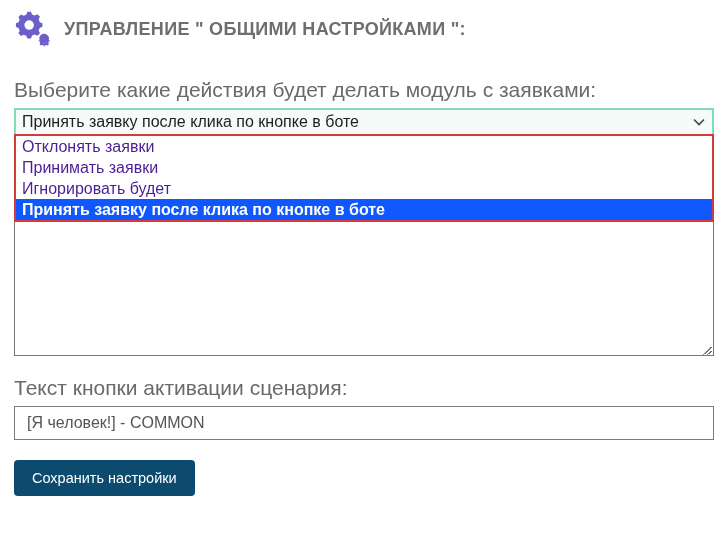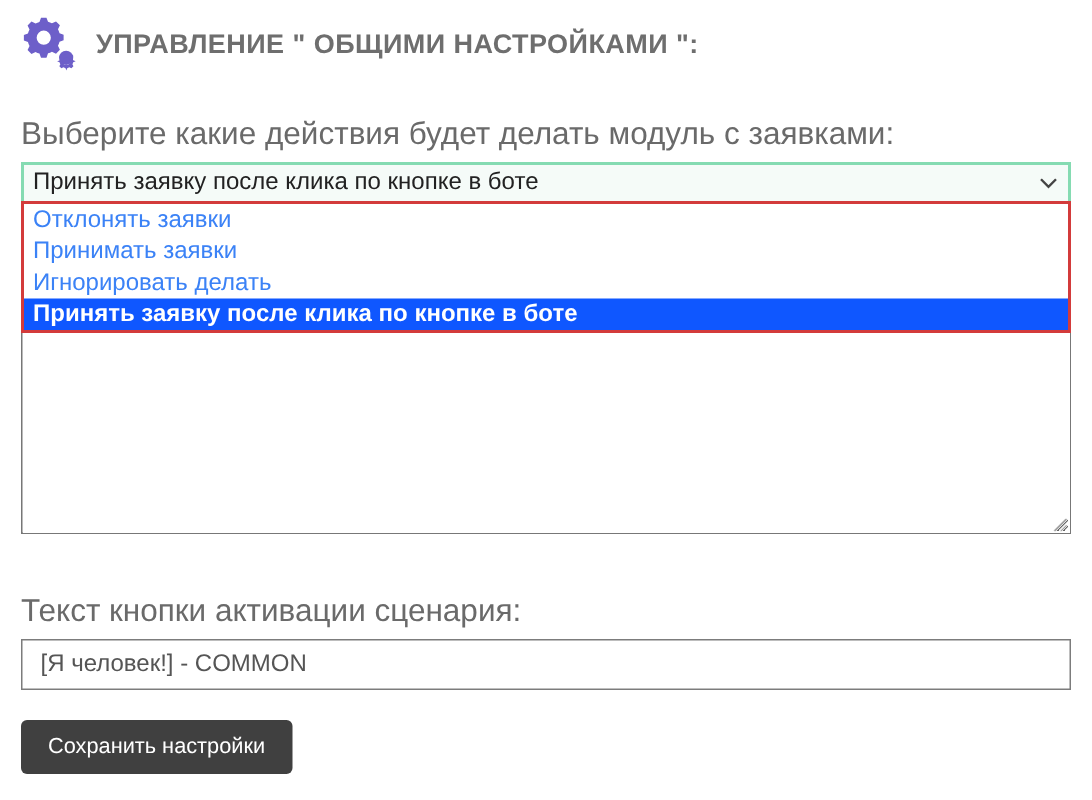--- a/index.html
+++ b/index.html
@@ -65,21 +65,21 @@
     .dropdown {
       border: 2px solid #d33b3b;
       border-top: 2px solid #d33b3b;
       background: #fff;
       margin-top: -2px;
       position: relative;
     }
     .dropdown-item {
       padding: 0 6px;
       font-size: 16px;
-      color: #3b82f6;
+      color: #4c1d95;
       line-height: 21px;
       font-family: Arial, sans-serif;
     }
     .dropdown-item.selected {
       background: #0f57ff;
       color: #fff;
       font-weight: 700;
     }
     .textarea-area {
       border: 1px solid #777;
@@ -92,33 +92,33 @@
       position: relative;
     }
     .resize-handle {
       position: absolute;
       right: 1px;
       bottom: 1px;
       width: 12px;
       height: 12px;
       pointer-events: none;
     }
-    .block2 { margin-top: 40px; }
+    .block2 { margin-top: 20px; }
     .text-input {
       width: 100%;
       padding: 7px 12px;
       font-size: 16px;
       color: #555;
       border: 1px solid #7c7c7c;
       font-family: Arial, sans-serif;
       outline: none;
     }
     .btn-save {
       margin-top: 20px;
-      background: #404040;
+      background: #0c4a6e;
       color: #fff;
       border: none;
       border-radius: 4px;
       padding: 10px 18px;
       font-size: 14.5px;
       font-family: Arial, sans-serif;
       cursor: pointer;
     }
   </style>
 </head>
@@ -144,21 +144,21 @@
     <span class="chevron">
       <svg viewBox="0 0 14 14">
           <path d="M2 4.5l5 5 5-5" stroke="currentColor" stroke-width="1.6" fill="none"></path>
         </svg>
     </span>
   </div>
 
   <div class="dropdown">
     <div class="dropdown-item">Отклонять заявки</div>
     <div class="dropdown-item">Принимать заявки</div>
-    <div class="dropdown-item">Игнорировать делать</div>
+    <div class="dropdown-item">Игнорировать будет</div>
     <div class="dropdown-item selected">Принять заявку после клика по кнопке в боте</div>
   </div>
 
   <div class="textarea-area">
     <span class="resize-handle">
       <svg viewBox="0 0 12 12">
           <path d="M11 3L3 11M11 7L7 11" stroke="#888" stroke-width="1"></path>
         </svg>
     </span>
   </div>

